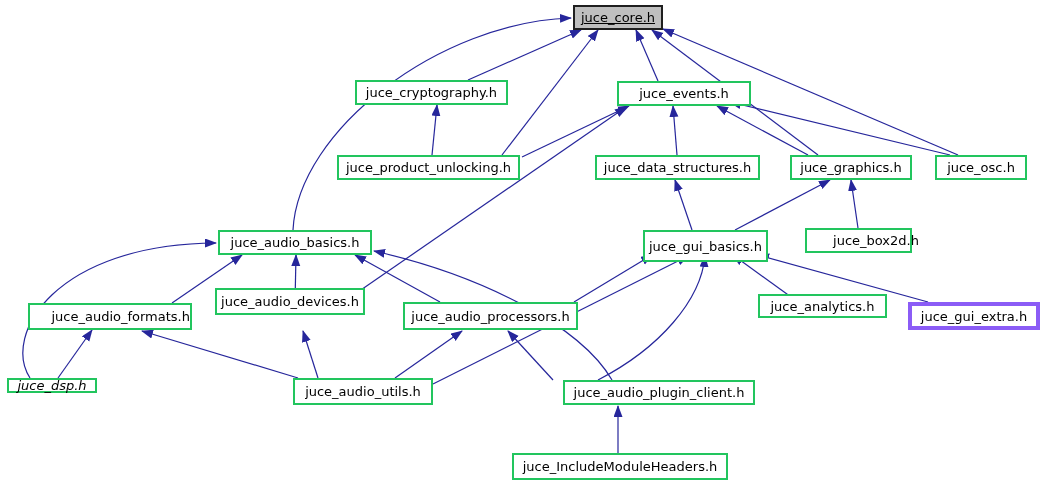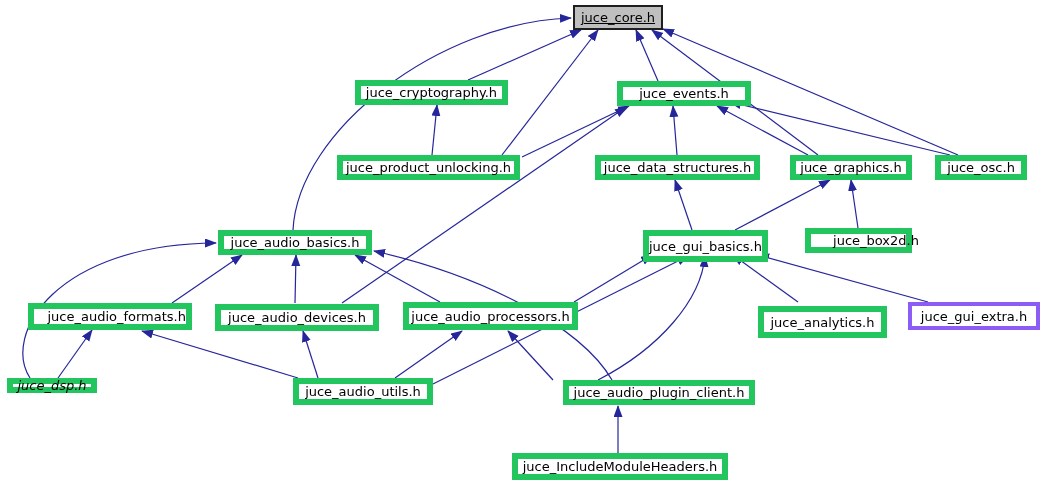--- a/index.html
+++ b/index.html
@@ -1,20 +1,20 @@
 <!DOCTYPE html>
 <html><head>
 <meta charset="utf-8">
 <style>
   html,body{margin:0;padding:0;background:#ffffff;}
   #canvas{position:relative;width:1045px;height:485px;background:#ffffff;
           font-family:"DejaVu Sans","Liberation Sans",sans-serif;overflow:hidden;}
   #edges{position:absolute;left:0;top:0;z-index:1;}
   .node{position:absolute;z-index:2;display:flex;align-items:center;justify-content:center;
-        background:#ffffff;border:6px solid #22c55e;box-sizing:border-box;
+        background:#ffffff;border:2px solid #22c55e;box-sizing:border-box;
         font-size:13px;color:#000;white-space:nowrap;cursor:pointer;}
   .node.main{background:#bfbfbf;border:2px solid #1f1f1f;}
   .node.highlight{border:4px solid #8b5cf6;}
 </style>
 </head>
 <body>
 
 <div id="canvas">
   <svg id="edges" width="1045" height="485">
     <defs>
@@ -83,27 +83,27 @@
       </div>
       <div class="node" style="left: 643px; top: 230px; width: 125px; height: 32px;">
         <span>juce_gui_basics.h</span>
       </div>
       <div class="node" style="left: 805px; top: 228px; width: 107px; height: 25px; padding-left: 35px;">
         <span>juce_box2d.h</span>
       </div>
       <div class="node" style="left: 28px; top: 303px; width: 164px; height: 27px; justify-content: flex-end;">
         <span>juce_audio_formats.h</span>
       </div>
-      <div class="node" style="left: 215px; top: 304px; width: 164px; height: 27px;">
+      <div class="node" style="left: 215px; top: 288px; width: 150px; height: 27px;">
         <span>juce_audio_devices.h</span>
       </div>
       <div class="node" style="left: 403px; top: 302px; width: 175px; height: 28px;">
         <span>juce_audio_processors.h</span>
       </div>
-      <div class="node" style="left: 758px; top: 306px; width: 129px; height: 32px;">
+      <div class="node" style="left: 758px; top: 294px; width: 129px; height: 24px;">
         <span>juce_analytics.h</span>
       </div>
       <div class="node highlight" style="left: 908px; top: 302px; width: 132px; height: 28px;">
         <span>juce_gui_extra.h</span>
       </div>
       <div class="node" style="left: 7px; top: 378px; width: 90px; height: 15px; font-style: italic;">
         <span>juce_dsp.h</span>
       </div>
       <div class="node" style="left: 293px; top: 378px; width: 140px; height: 27px;">
         <span>juce_audio_utils.h</span>

